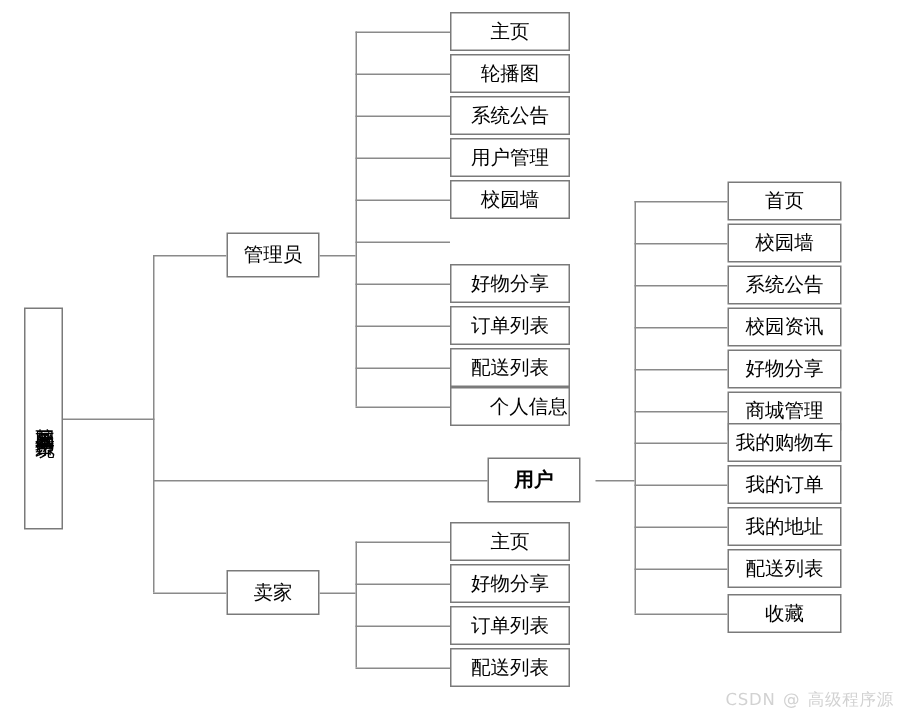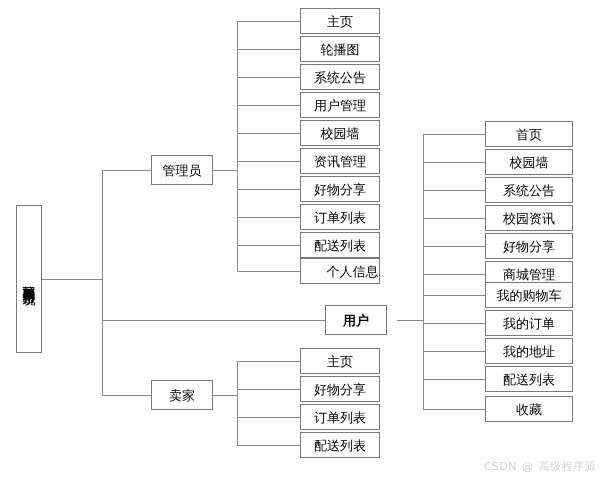--- a/index.html
+++ b/index.html
@@ -31,21 +31,21 @@
     align-items: center;
     justify-content: center;
     text-align: center;
     z-index: 3;
   }
   .node.leaf {
     width: 80px;
     height: 26px;
   }
   .node.leaf-r {
-    width: 88px;
+    width: 76px;
     height: 26px;
   }
   .node.role {
     width: 62px;
     height: 30px;
   }
 
   
   .node.root {
     width: 26px;
@@ -134,21 +134,20 @@
 
   <div class="node role" style="left:151px; top:155px;">管理员</div>
   <div class="node role" style="left:325px; top:305px;font-weight:bold;">用户</div>
   <div class="node role" style="left:151px; top:380px;">卖家</div>
 
   <div class="node leaf" style="left:300px; top:8px;">主页</div>
   <div class="node leaf" style="left:300px; top:36px;">轮播图</div>
   <div class="node leaf" style="left:300px; top:64px;">系统公告</div>
   <div class="node leaf" style="left:300px; top:92px;">用户管理</div>
   <div class="node leaf" style="left:300px; top:120px;">校园墙</div>
-  <div class="node leaf" style="left:300px; top:148px;">资讯管理</div>
   <div class="node leaf" style="left:300px; top:176px;">好物分享</div>
   <div class="node leaf" style="left:300px; top:204px;">订单列表</div>
   <div class="node leaf" style="left:300px; top:232px;">配送列表</div>
   <div class="node leaf" style="left:300px; top:258px;padding-left:25px;">个人信息</div>
 
   <div class="node leaf-r" style="left:485px; top:121px;">首页</div>
   <div class="node leaf-r" style="left:485px; top:149px;">校园墙</div>
   <div class="node leaf-r" style="left:485px; top:177px;">系统公告</div>
   <div class="node leaf-r" style="left:485px; top:205px;">校园资讯</div>
   <div class="node leaf-r" style="left:485px; top:233px;">好物分享</div>

